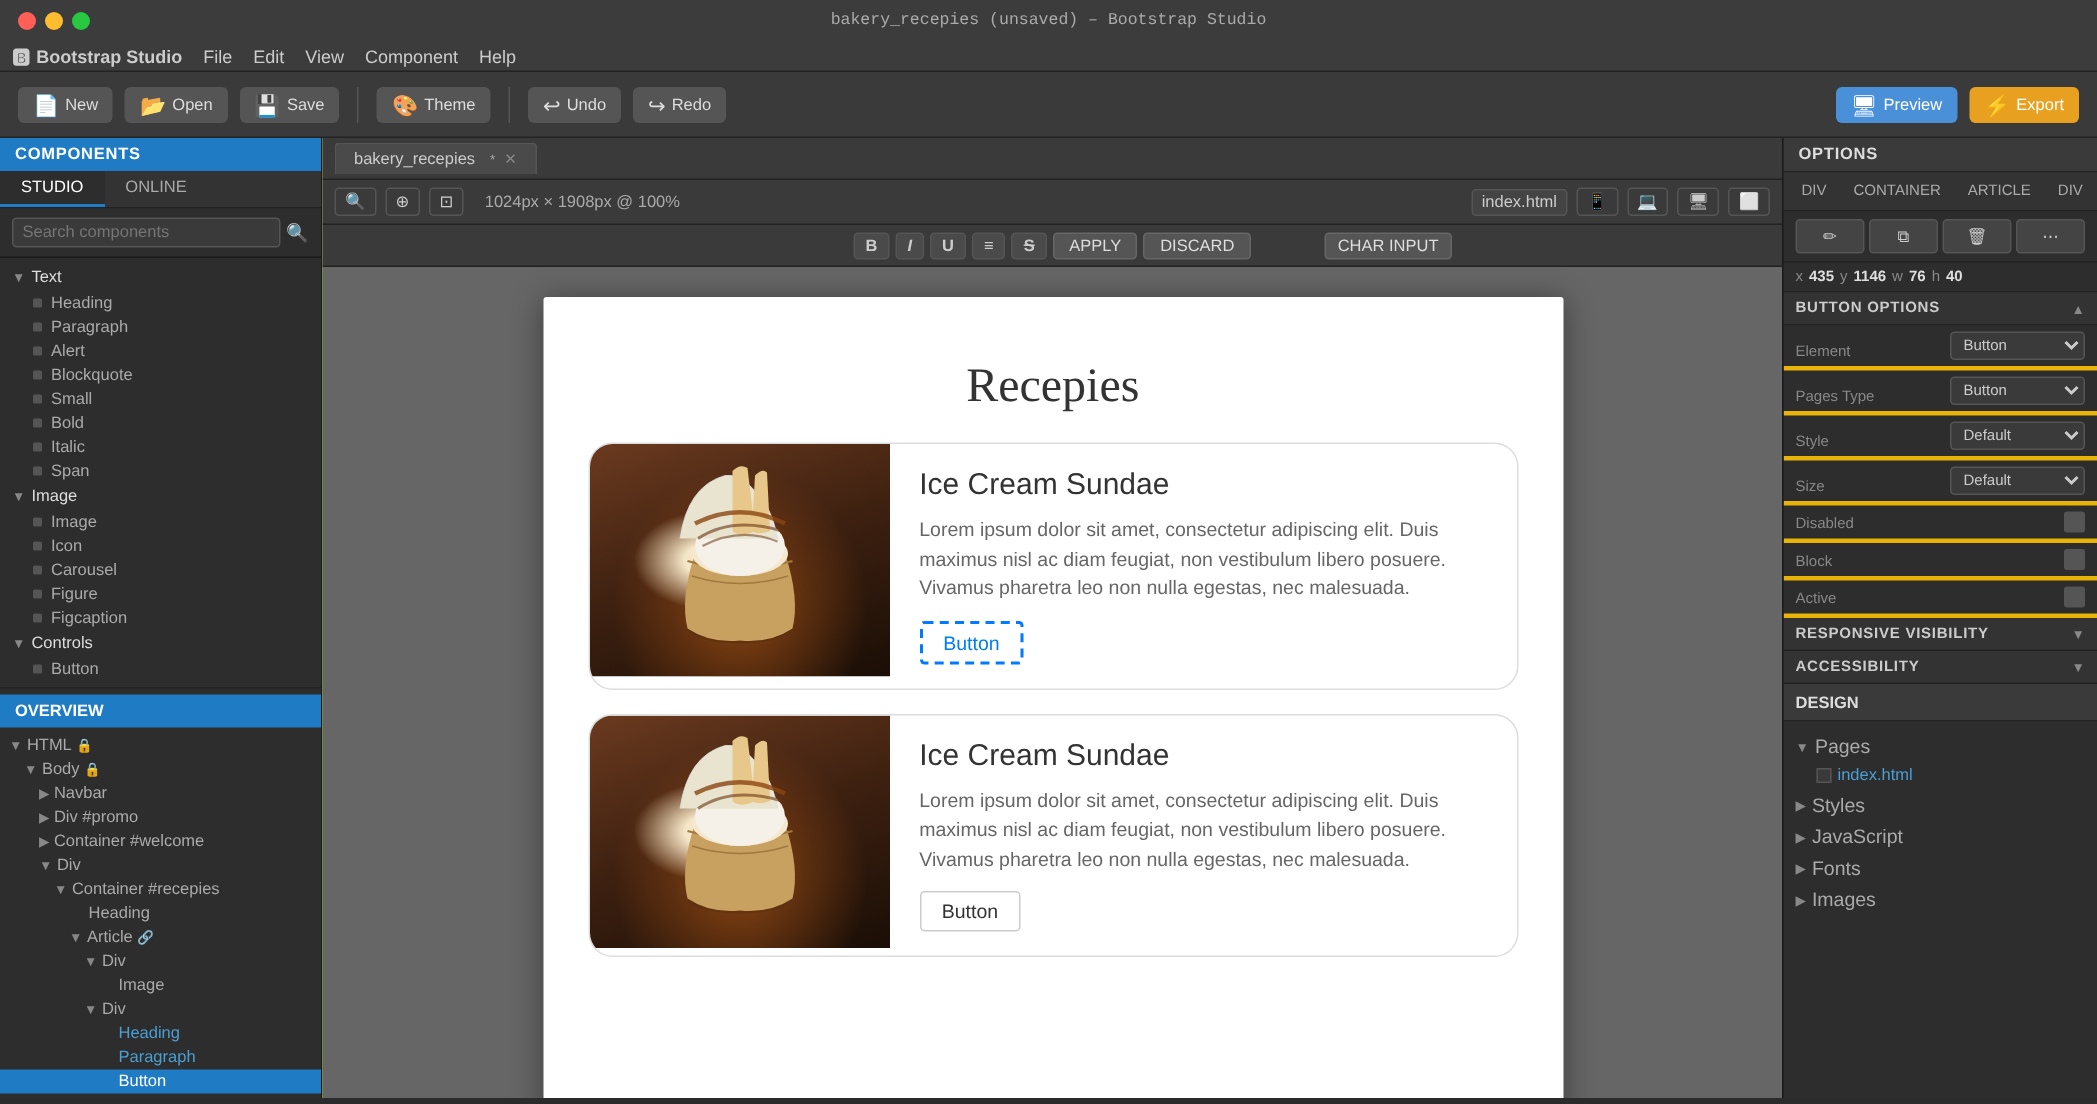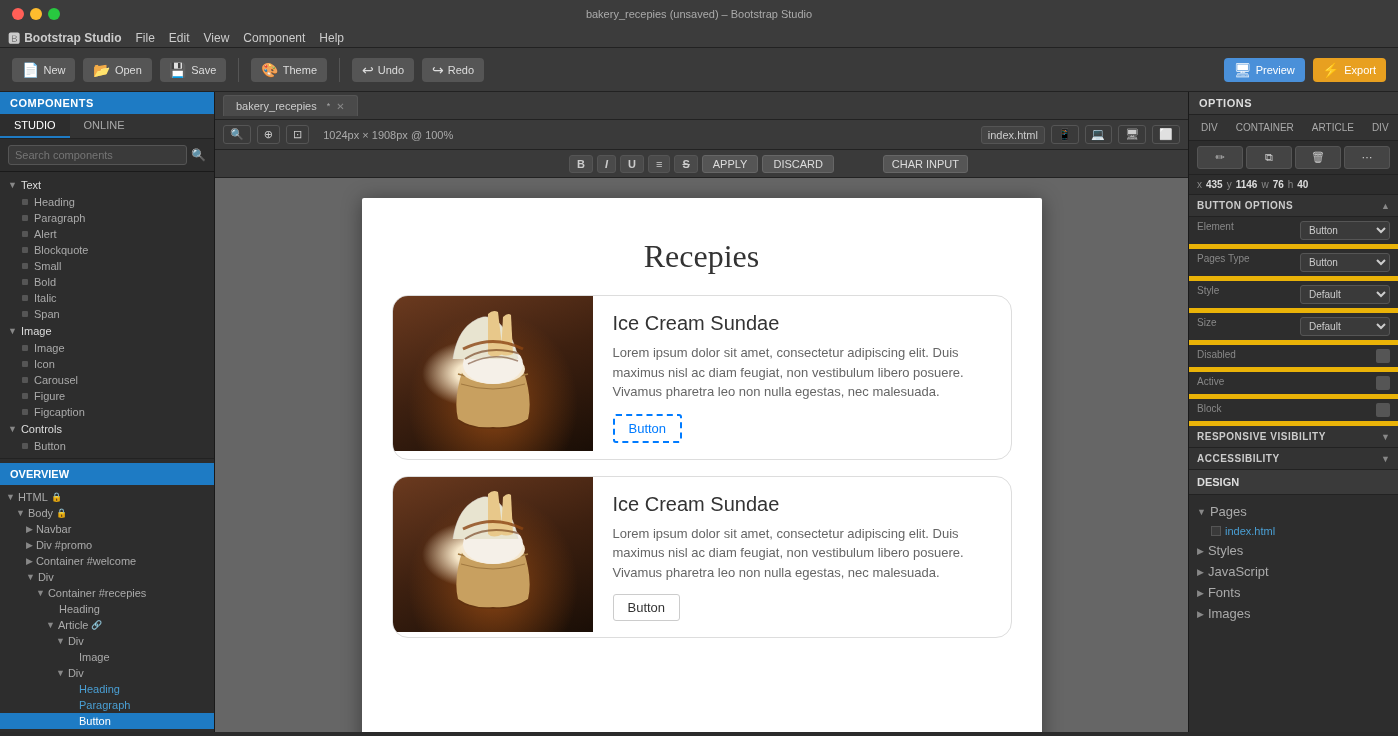--- a/index.html
+++ b/index.html
@@ -5,21 +5,21 @@
     * { box-sizing: border-box; margin: 0; padding: 0; }
     body { font-family: -apple-system, BlinkMacSystemFont, 'Segoe UI', sans-serif; background: #2b2b2b; color: #ccc; font-size: 12px; overflow: hidden; }
 
     
     .titlebar { background: #3c3c3c; height: 28px; display: flex; align-items: center; justify-content: center; position: relative; }
     .titlebar-buttons { position: absolute; left: 12px; display: flex; gap: 6px; }
     .titlebar-btn { width: 12px; height: 12px; border-radius: 50%; border: none; cursor: pointer; }
     .btn-close { background: #ff5f57; }
     .btn-min { background: #febc2e; }
     .btn-max { background: #28c840; }
-    .titlebar-title { font-size: 11px; color: #aaa; }
+    .titlebar-title { font-size: 11px; color: #aaa; font-family: Liberation Mono, monospace; }
 
     
     .menubar { background: #3c3c3c; height: 20px; display: flex; align-items: center; padding: 0 8px; gap: 14px; border-bottom: 1px solid #222; }
     .menubar-app { display: flex; align-items: center; gap: 4px; font-size: 12px; color: #ccc; font-weight: bold; }
     .menubar-item { font-size: 12px; color: #ccc; cursor: pointer; }
 
     
     .toolbar { background: #3a3a3a; height: 44px; display: flex; align-items: center; padding: 0 12px; gap: 8px; border-bottom: 1px solid #222; }
     .toolbar-btn { background: #555; border: none; color: #ddd; padding: 4px 10px; border-radius: 4px; cursor: pointer; font-size: 11px; display: flex; align-items: center; gap: 4px; }
     .toolbar-btn .icon { font-size: 14px; }
@@ -119,21 +119,21 @@
     .coord-label { color: #888; font-size: 10px; }
     .coord-value { color: #ddd; font-size: 10px; font-weight: bold; }
 
     .icon-actions { display: flex; gap: 3px; padding: 5px 8px; border-bottom: 1px solid #222; }
     .icon-action-btn { background: #444; border: 1px solid #555; color: #ccc; padding: 4px 8px; border-radius: 3px; cursor: pointer; font-size: 11px; flex: 1; text-align: center; }
 
     .section-header { display: flex; align-items: center; justify-content: space-between; padding: 5px 8px; background: #333; border-bottom: 1px solid #222; cursor: pointer; }
     .section-title { font-size: 10px; font-weight: bold; color: #ccc; letter-spacing: 0.5px; text-transform: uppercase; }
     .section-arrow { color: #888; font-size: 9px; }
 
-    .option-row { display: flex; align-items: flex-start; justify-content: space-between; padding: 4px 8px; border-bottom: 5px solid #eab308; }
+    .option-row { display: flex; align-items: flex-end; justify-content: space-between; padding: 4px 8px; border-bottom: 3px solid #eab308; }
     .option-label { font-size: 10px; color: #888; }
     .option-select { background: #3a3a3a; border: 1px solid #555; color: #ccc; padding: 2px 4px; border-radius: 3px; font-size: 10px; width: 90px; }
     .option-toggle { width: 14px; height: 14px; background: #555; border-radius: 2px; }
 
     .design-section { padding: 6px 8px; }
     .design-item { display: flex; align-items: center; gap: 4px; padding: 3px 0; cursor: pointer; }
     .design-item-icon { width: 10px; height: 10px; border: 1px solid #555; background: #3a3a3a; flex-shrink: 0; }
     .design-item-label { font-size: 11px; color: #ccc; }
     .design-item-label.active { color: #4a9fd4; }
     .design-group-label { font-size: 13px; color: #aaa; display: flex; align-items: center; gap: 3px; }
@@ -520,25 +520,25 @@
         <span class="option-label">Size</span>
         <select class="option-select">
           <option>Default</option>
         </select>
       </div>
       <div class="option-row">
         <span class="option-label">Disabled</span>
         <div class="option-toggle"></div>
       </div>
       <div class="option-row">
+        <span class="option-label">Block</span>
+        <div class="option-toggle"></div>
+      </div>
+      <div class="option-row">
         <span class="option-label">Active</span>
-        <div class="option-toggle"></div>
-      </div>
-      <div class="option-row">
-        <span class="option-label">Block</span>
         <div class="option-toggle"></div>
       </div>
 
       <div class="section-header">
         <span class="section-title">RESPONSIVE VISIBILITY</span>
         <span class="section-arrow">▼</span>
       </div>
 
       <div class="section-header">
         <span class="section-title">ACCESSIBILITY</span>

